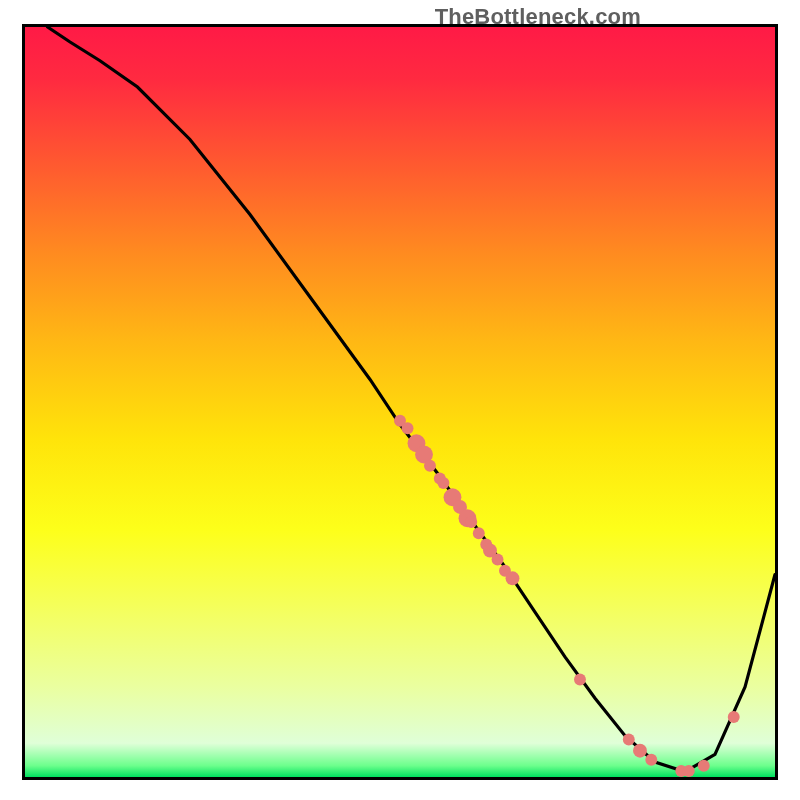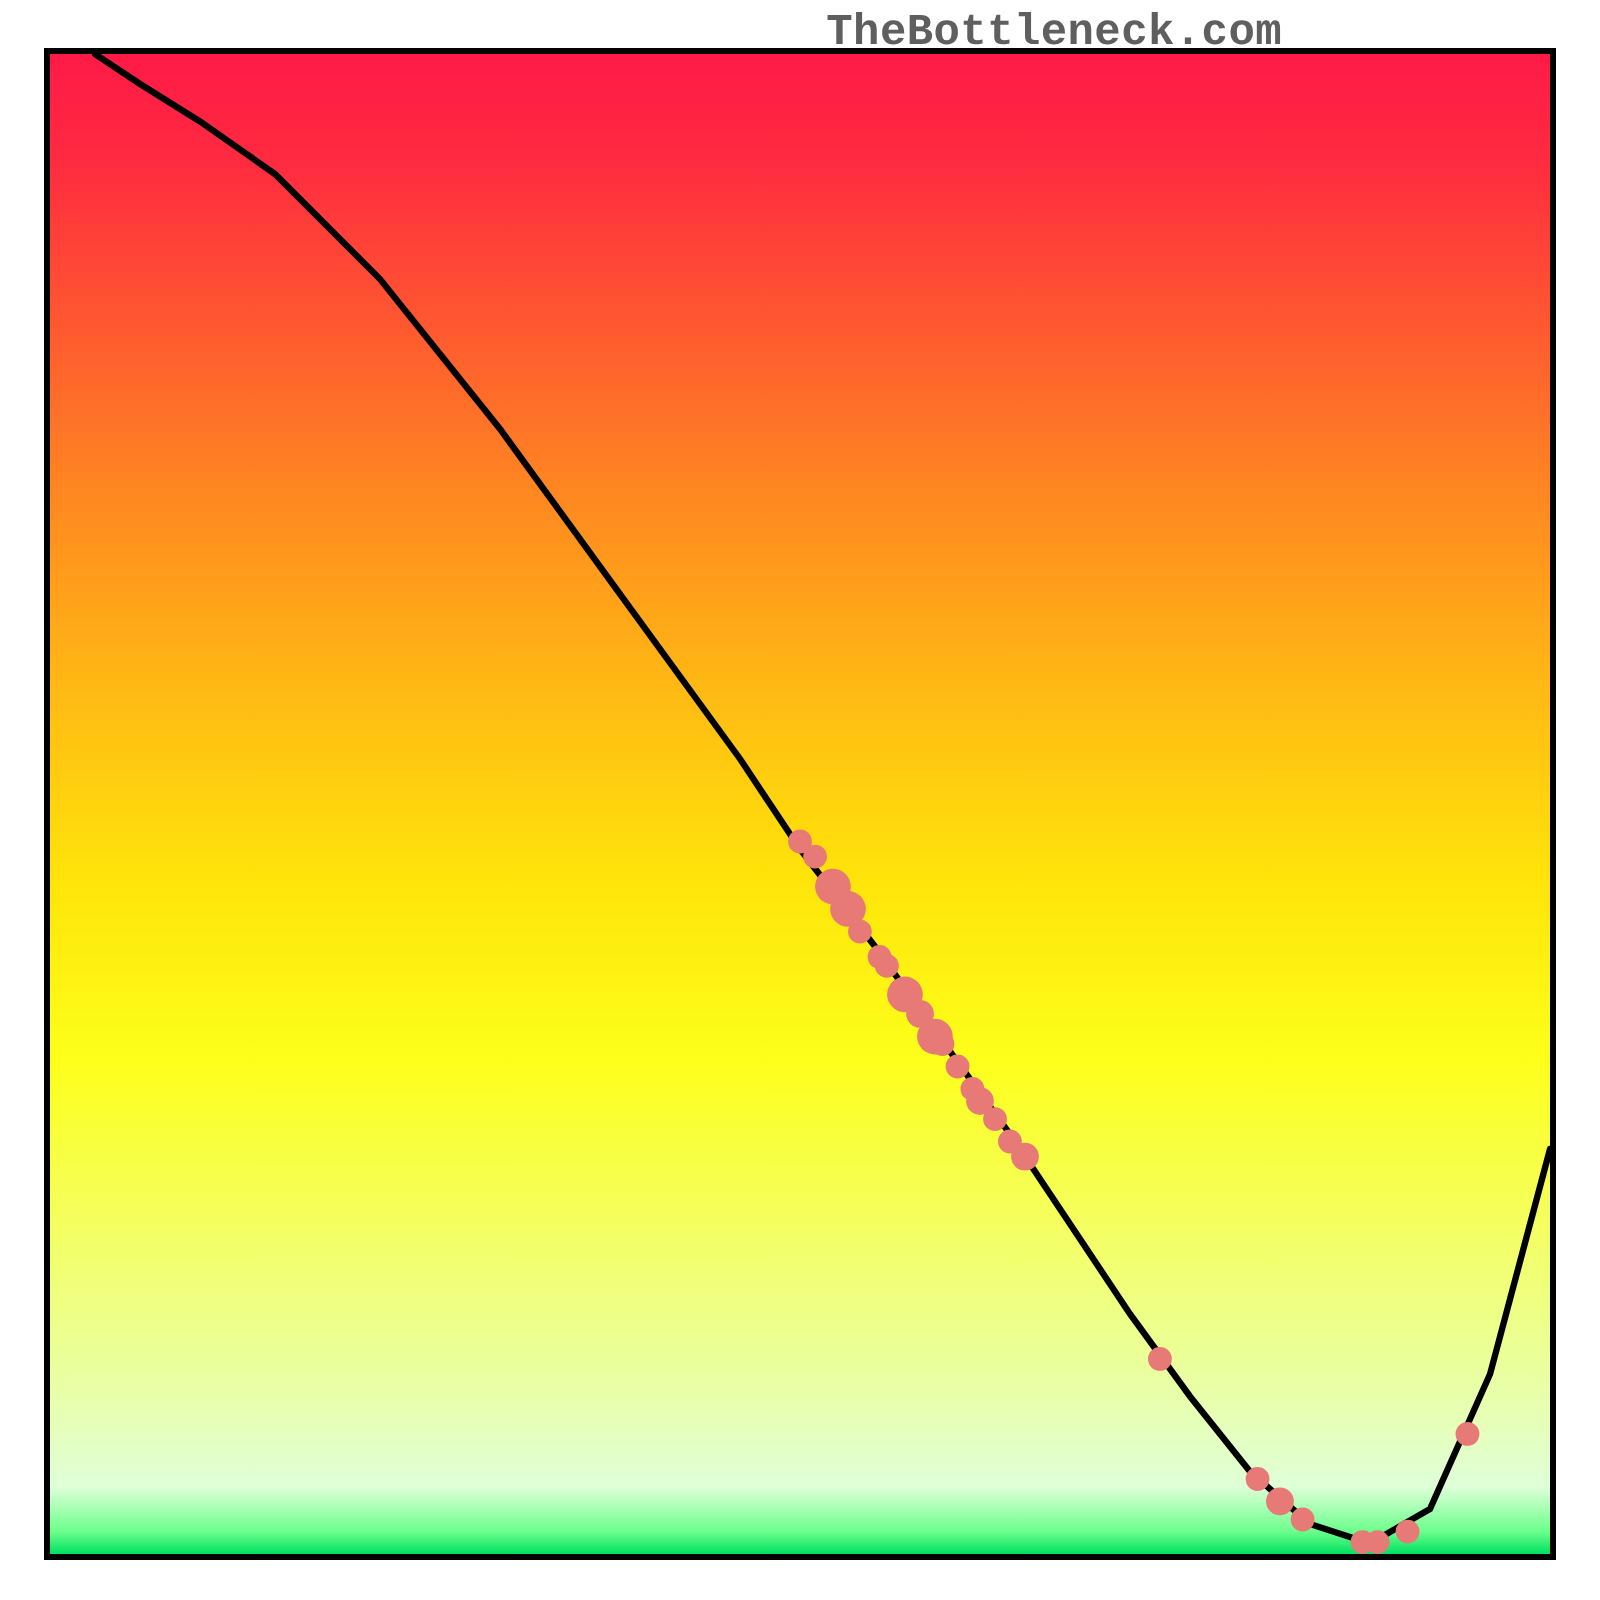--- a/index.html
+++ b/index.html
@@ -7,21 +7,20 @@
     padding: 0;
     width: 800px;
     height: 800px;
     background: #fff;
     font-family: Arial, Helvetica, sans-serif;
   }
   .wrap {
     position: relative;
     width: 651px;
     height: 800px;
-    font-family: Liberation Mono, monospace;
   }
   .watermark {
     position: absolute;
     top: 4px;
     right: 10px;
     font-size: 22px;
     font-weight: bold;
     color: #5f5f5f;
     letter-spacing: 0.2px;
     z-index: 10;

